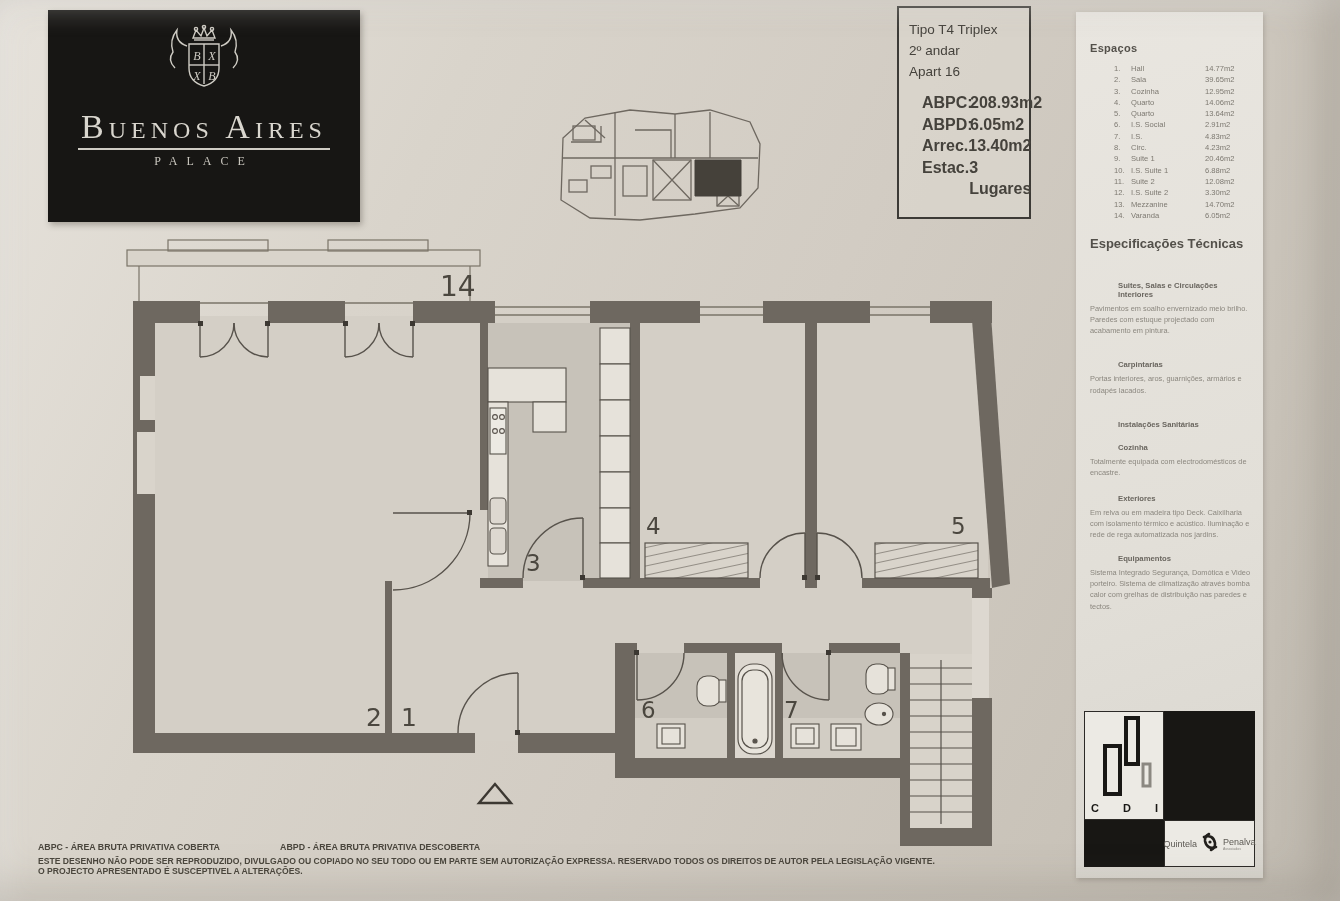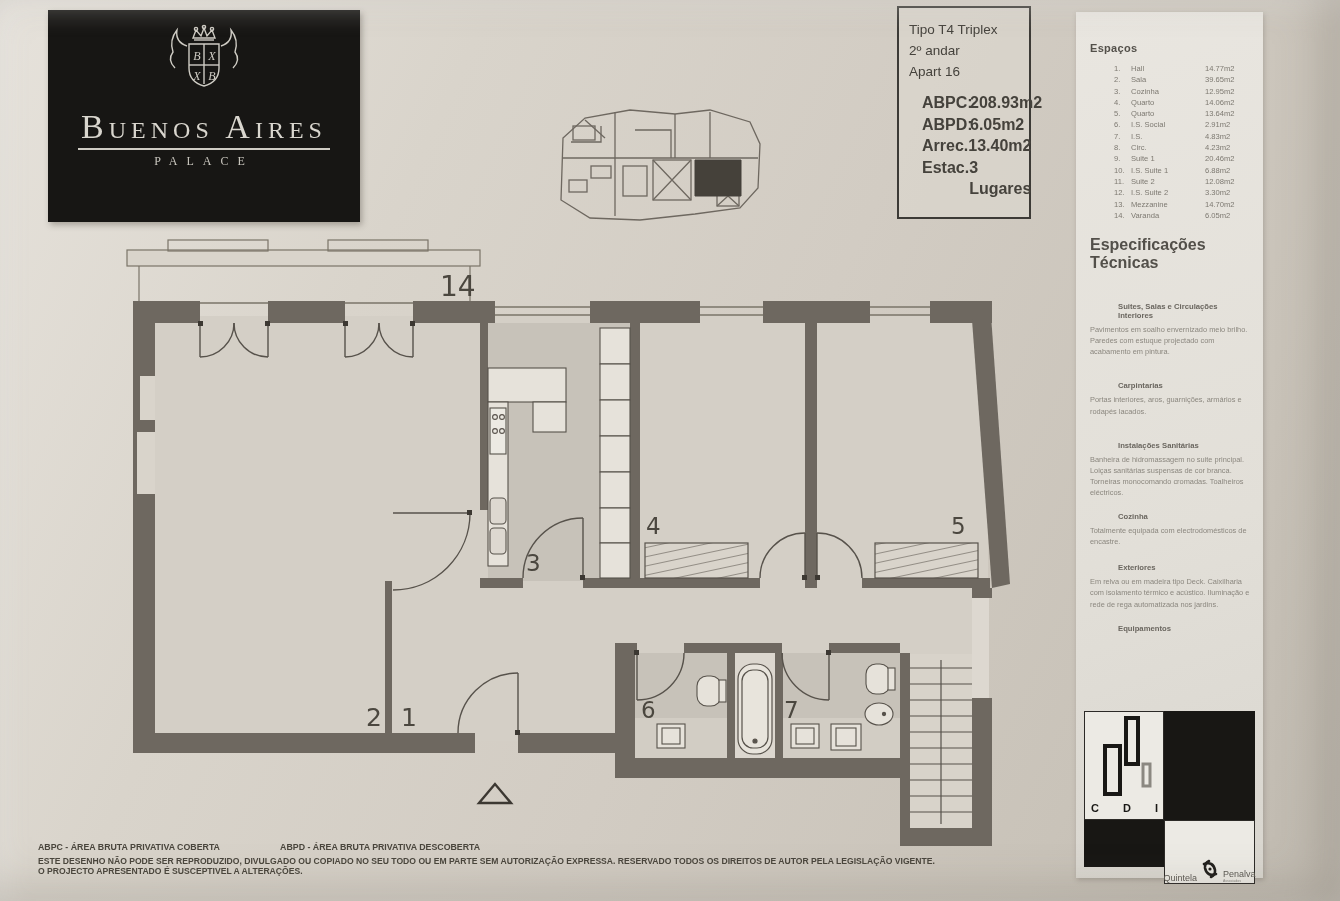--- a/index.html
+++ b/index.html
@@ -32,32 +32,32 @@
   
   .sidebar{position:absolute;left:1076px;top:12px;width:187px;height:866px;
     background:linear-gradient(160deg,#e9e6e0 0%,#e2dfd8 60%,#d9d6cf 100%);
     box-sizing:border-box;padding:30px 12px 0 14px;box-shadow:1px 2px 5px rgba(70,65,55,.25);}
   .sb-title{font-size:11px;font-weight:600;color:#53504a;letter-spacing:.3px;}
   .sp-list{margin:9px 0 0 24px;}
   .sp-row{display:flex;font-size:7.6px;line-height:11.3px;color:#7d7971;}
   .sp-num{width:17px;}
   .sp-name{flex:1;}
   .sp-area{width:46px;text-align:left;}
-  .sb-title2{font-size:16px;font-weight:600;color:#53504a;margin-top:15px;}
+  .sb-title2{font-size:13px;font-weight:600;color:#53504a;margin-top:15px;}
   .sec{margin-top:24px;}
   .sec .sec-h{font-size:7.7px;font-weight:700;color:#6a665f;margin:0 0 4px 0;padding-left:28px;}
   .sec .sec-b{font-size:7.4px;line-height:1.5;color:#8b877f;margin:0;}
   
   .brand{position:absolute;left:8px;bottom:11px;width:171px;height:156px;}
   .brand .cell{position:absolute;box-sizing:border-box;}
   .cell-cdi{left:0;top:0;width:80px;height:109px;background:#eceae4;border:1px solid #2c2a27;}
   .cell-blk1{left:80px;top:0;width:91px;height:109px;background:#181714;}
   .cell-blk2{left:0;top:109px;width:80px;height:47px;background:#181714;}
-  .cell-qp{left:80px;top:109px;width:91px;height:64px;background:#eceae4;border:1px solid #2c2a27;
-    display:flex;align-items:flex-end;justify-content:center;gap:3px;}
+  .cell-qp{left:80px;top:109px;width:91px;height:47px;background:#eceae4;border:1px solid #2c2a27;
+    display:flex;align-items:center;justify-content:center;gap:3px;}
   .qp-txt{font-size:9px;color:#5d5a54;}
   .qp-sub{font-size:3.5px;color:#8a8780;text-align:left;line-height:4px;}
   
   .plan{position:absolute;left:118px;top:236px;}
   
   .footer-line1{position:absolute;left:38px;top:842px;font-size:8.8px;font-weight:700;color:#4a463d;}
   .footer-line1 .fl-right{margin-left:58px;}
   .footer-line2{position:absolute;left:38px;top:856px;width:900px;font-size:8.6px;font-weight:700;color:#4a463d;}
 </style>
 </head>
@@ -223,32 +223,32 @@
   <div class="sec" style="margin-top:30px;">
     <p class="sec-h">Suites, Salas e Circulações Interiores</p>
     <p class="sec-b">Pavimentos em soalho envernizado meio brilho. Paredes com estuque projectado com acabamento em pintura.</p>
   </div>
   <div class="sec">
     <p class="sec-h">Carpintarias</p>
     <p class="sec-b">Portas interiores, aros, guarnições, armários e rodapés lacados.</p>
   </div>
   <div class="sec">
     <p class="sec-h">Instalações Sanitárias</p>
-    <p class="sec-b">Banheira de hidromassagem no suite principal. Loiças sanitárias suspensas de cor branca. Torneiras monocomando cromadas. Toalheiros eléctricos.</p>
   </div>
   <div class="sec" style="margin-top:14px;">
     <p class="sec-h">Cozinha</p>
     <p class="sec-b">Totalmente equipada com electrodomésticos de encastre.</p>
   </div>
   <div class="sec" style="margin-top:16px;">
     <p class="sec-h">Exteriores</p>
     <p class="sec-b">Em relva ou em madeira tipo Deck. Caixilharia com isolamento térmico e acústico. Iluminação e rede de rega automatizada nos jardins.</p>
   </div>
   <div class="sec" style="margin-top:14px;">
     <p class="sec-h">Equipamentos</p>
+    <p class="sec-b">Sistema Integrado Segurança, Domótica e Video porteiro. Sistema de climatização através bomba calor com grelhas de distribuição nas paredes e tectos.</p>
   </div>
 
   <div class="brand">
     <div class="cell cell-cdi">
       <svg width="78" height="106" viewBox="0 0 78 106">
         <rect x="20" y="34" width="15" height="48" fill="none" stroke="#191815" stroke-width="4"></rect>
         <rect x="41" y="6" width="12" height="46" fill="none" stroke="#191815" stroke-width="4"></rect>
         <rect x="58" y="52" width="7" height="22" fill="none" stroke="#8b8881" stroke-width="3"></rect>
         <g font-family="Liberation Sans, sans-serif" font-weight="700" font-size="11" fill="#191815">
           <text x="6" y="100">C</text>

